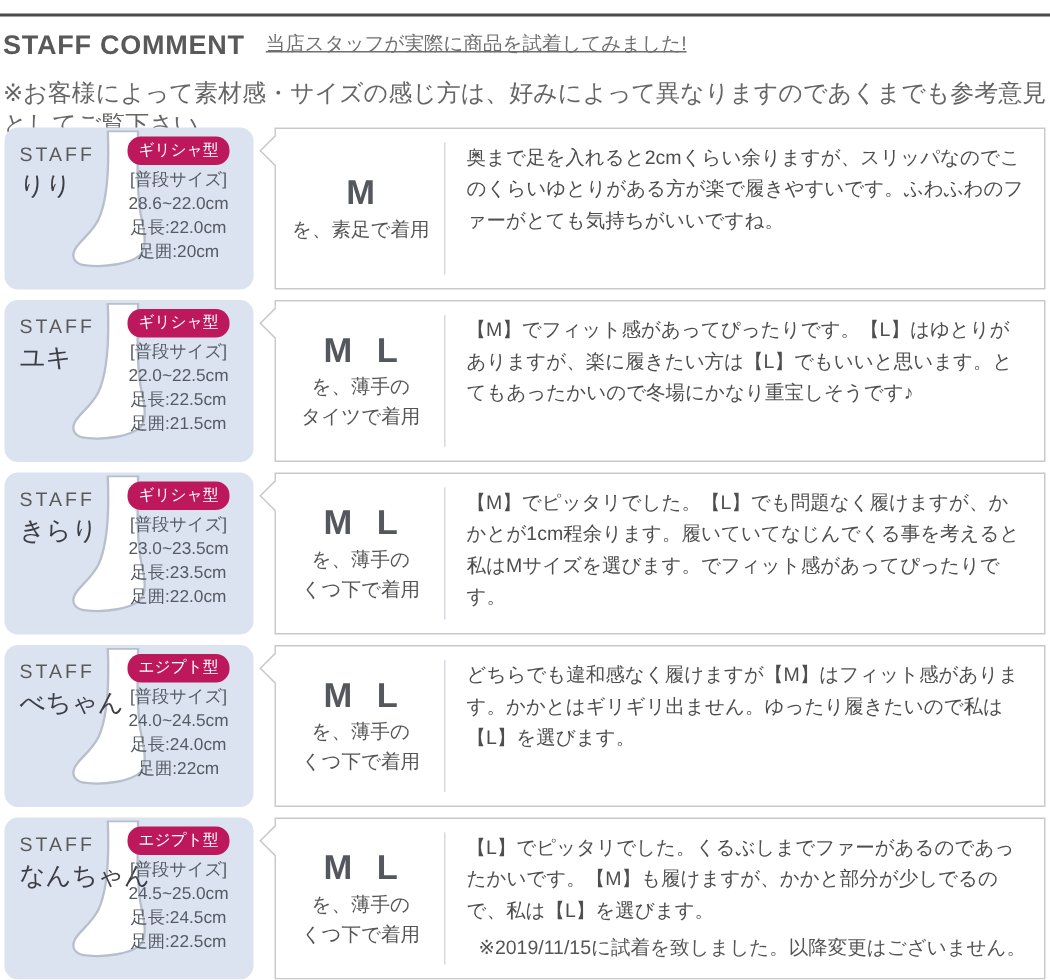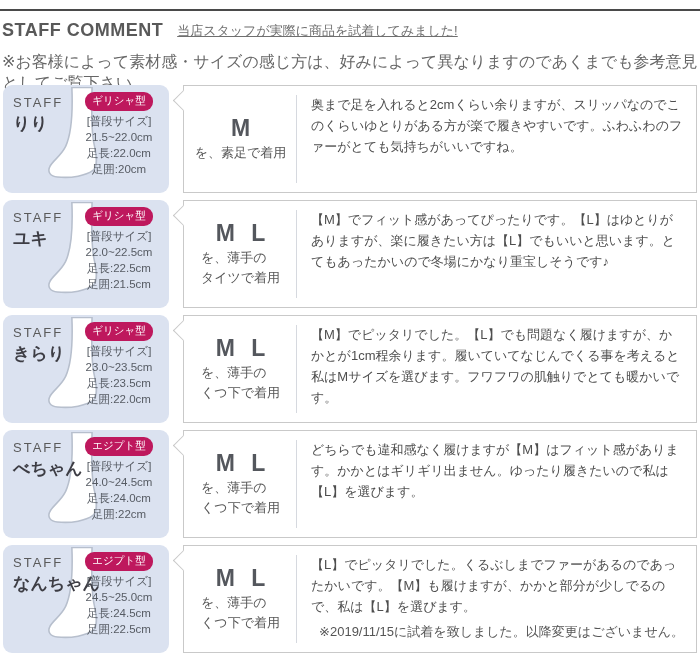--- a/index.html
+++ b/index.html
@@ -2,48 +2,48 @@
 <html><head>
 <meta charset="utf-8">
 <style>
   * { margin:0; padding:0; box-sizing:border-box; }
   html,body { width:700px; height:653px; background:#ffffff; overflow:hidden;
     font-family:"Liberation Sans","DejaVu Sans",sans-serif; }
   .page { position:relative; width:700px; height:653px; background:#fff; }
 
   .top-rule { position:absolute; left:0; top:9px; width:700px; height:2px; background:#4a4a4a; }
 
-  .header { position:absolute; left:2px; top:20px; width:696px; display:flex; align-items:center; }
+  .header { position:absolute; left:2px; top:20px; width:696px; display:flex; align-items:flex-start; }
   .title { font-size:18px; font-weight:bold; color:#595959; letter-spacing:0.5px; }
   .subtitle { font-size:13px; color:#6f6f6f; margin-left:14px;text-decoration:underline; }
   .disclaimer { position:absolute; left:2px; top:52px; width:696px; font-size:16px; color:#666; }
 
   .rows { position:absolute; left:0; top:85px; width:700px; }
   .row { position:relative; height:108px; margin-bottom:7px; }
 
   .card { position:absolute; left:3px; top:0; width:166px; height:100%;
     background:#dbe2f0; border-radius:9px; overflow:hidden; }
   .staff-block { position:absolute; left:10px; top:10px; width:78px; z-index:2; }
   .staff-label { font-size:13px; letter-spacing:2px; color:#5a5a5a; }
-  .staff-name { font-size:17px; font-weight:bold; color:#3d3d44; margin-top:2px; white-space:nowrap; }
+  .staff-name { font-size:17px; font-weight:normal; color:#3d3d44; margin-top:2px; white-space:nowrap; }
   .foot-art { position:absolute; left:44px; top:2px; width:58px; height:96px; z-index:1; }
   .size-info { position:absolute; right:2px; top:5px; width:96px; text-align:center; z-index:2; }
   .type-badge { display:inline-block; font-size:10.5px; color:#fff; background:#be185d;
     border-radius:9px; padding:2px 7px 3px; margin-bottom:2px; }
   .size-line { font-size:11.5px; color:#565b63; line-height:16px; white-space:nowrap; }
 
   .bubble { position:absolute; left:183px; top:0; width:514px; height:100%;
     background:#fff; border:1px solid #c9c9c9; display:flex; align-items:stretch; }
   .tail { position:absolute; left:-8px; top:7px; width:15px; height:15px; background:#fff;
     transform:rotate(45deg); border-left:1px solid #c9c9c9; border-bottom:1px solid #c9c9c9; }
   .size-col { width:113px; flex:0 0 113px; display:flex; flex-direction:column;
     align-items:center; justify-content:center; position:relative; }
   .size-col:after { content:""; position:absolute; right:0; top:9px; bottom:9px; width:1px; background:#d6d9df; }
   .chosen-size { font-size:23px; font-weight:bold; color:#54575d; letter-spacing:5px; text-indent:5px; }
-  .wear { font-size:13px; color:#555; line-height:20px; text-align:left; white-space:pre-line; margin-top:1px; }
+  .wear { font-size:13px; color:#555; line-height:20px; text-align:center; white-space:pre-line; margin-top:1px; }
   .comment { flex:1; display:flex; align-items:flex-start; padding:8px 12px 8px 14px; }
   .comment p { font-size:13px; color:#4e4e4e; line-height:21px; }
 
   .footer-note { position:absolute; right:16px; top:623px; font-size:13px; color:#555; }
 </style>
 </head>
 <body>
 
 <div class="page">
 
@@ -62,21 +62,21 @@
         <div class="staff-block">
           <div class="staff-label">STAFF</div>
           <div class="staff-name">りり</div>
         </div>
         <svg class="foot-art" viewBox="0 0 56 92">
           <path d="M24,0 C25,24 24,44 18,57 C13,67 5,71 2.5,77 C0.5,81.5 3,86 10,86.5 C24,88 38,85 44,80.5 C49.5,76.5 48,66 45.5,55 C42.5,42 43,18 43.5,0 Z" fill="#ffffff" stroke="#b7bfcd" stroke-width="1.5"></path>
         </svg>
         <div class="size-info">
           <span class="type-badge">ギリシャ型</span>
           <div class="size-line">[普段サイズ]</div>
-          <div class="size-line">21.5~22.0cm</div>
+          <div class="size-line">28.6~22.0cm</div>
           <div class="size-line">足長:22.0cm</div>
           <div class="size-line">足囲:20cm</div>
         </div>
       </div>
       <div class="bubble">
         <div class="tail"></div>
         <div class="size-col">
           <div class="chosen-size">M</div>
           <div class="wear">を、素足で着用</div>
         </div>
@@ -134,21 +134,21 @@
         </div>
       </div>
       <div class="bubble">
         <div class="tail"></div>
         <div class="size-col">
           <div class="chosen-size">M L</div>
           <div class="wear">を、薄手の
 くつ下で着用</div>
         </div>
         <div class="comment">
-          <p>【M】でピッタリでした。【L】でも問題なく履けますが、かかとが1cm程余ります。履いていてなじんでくる事を考えると私はMサイズを選びます。フワフワの肌触りでとても暖かいです。</p>
+          <p>【M】でピッタリでした。【L】でも問題なく履けますが、かかとが1cm程余ります。履いていてなじんでくる事を考えると私はMサイズを選びます。でフィット感があってぴったりです。</p>
         </div>
       </div>
     </div>
 
     <div class="row">
       <div class="card">
         <div class="staff-block">
           <div class="staff-label">STAFF</div>
           <div class="staff-name">べちゃん</div>
         </div>

